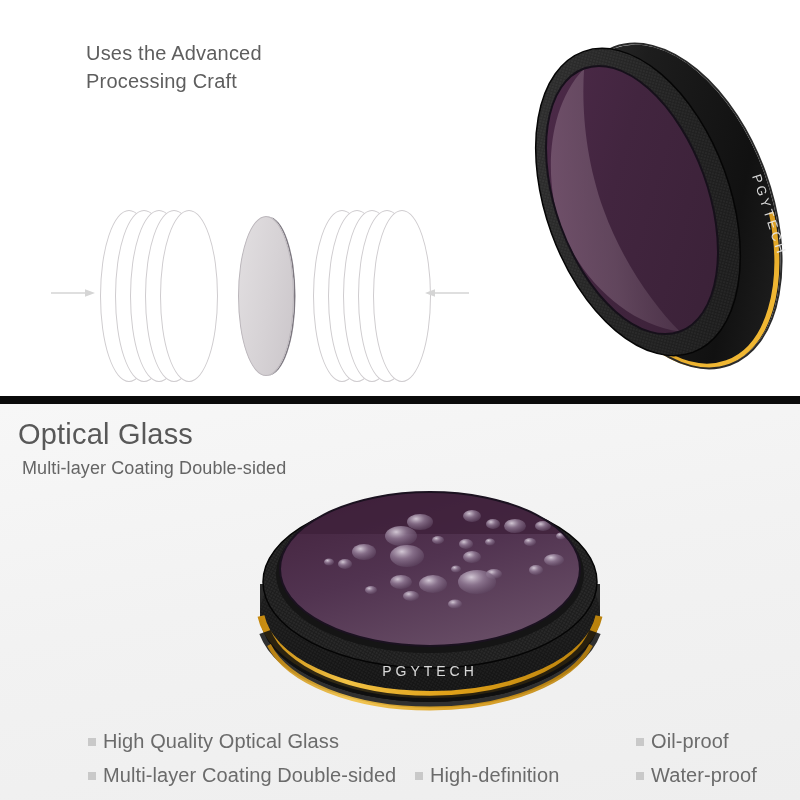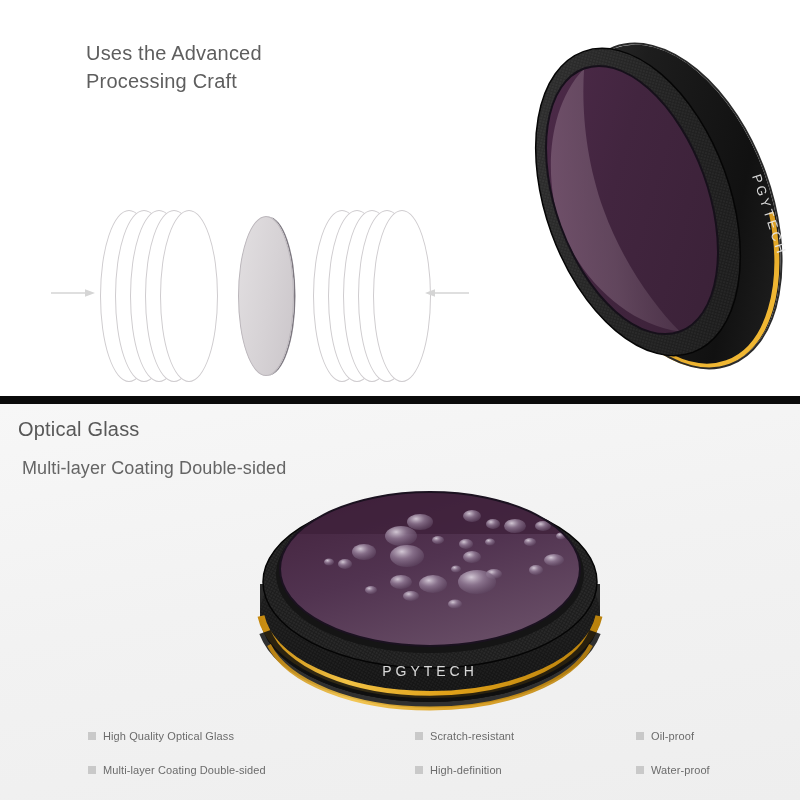--- a/index.html
+++ b/index.html
@@ -116,21 +116,21 @@
     top: 404px;
     width: 800px;
     height: 396px;
     background: linear-gradient(170deg, #f7f7f7 0%, #f2f2f2 45%, #eeeeee 100%);
     overflow: hidden;
   }
   .heading-bottom {
     position: absolute;
     left: 18px;
     top: 14px;
-    font-size: 20px;
+    font-size: 29px;
     font-weight: 300;
     color: #585858;
     letter-spacing: 0.2px;
   }
   .subheading-bottom {
     position: absolute;
     left: 22px;
     top: 54px;
     font-size: 18px;
     font-weight: 300;
@@ -160,21 +160,21 @@
     white-space: nowrap;
   }
   .feature .marker {
     width: 8px;
     height: 8px;
     background: #c9c9c9;
     margin-right: 7px;
     flex: none;
   }
   .feature .label {
-    font-size: 11px;
+    font-size: 20px;
     font-weight: 300;
     color: #6b6b6b;
     letter-spacing: 0.1px;
   }
   .f-r0 { top: 0px; }
   .f-r1 { top: 34px; }
   .f-c0 { left: 0px; }
   .f-c1 { left: 327px; }
   .f-c2 { left: 548px; }
 </style>
@@ -389,24 +389,20 @@
 
   <div class="features">
     <div class="feature f-r0 f-c0">
       <span class="marker"></span>
       <span class="label">High Quality Optical Glass</span>
     </div>
     <div class="feature f-r1 f-c0">
       <span class="marker"></span>
       <span class="label">Multi-layer Coating Double-sided</span>
     </div>
-    <div class="feature f-r0 f-c1">
-      <span class="marker"></span>
-      <span class="label">Scratch-resistant</span>
-    </div>
     <div class="feature f-r1 f-c1">
       <span class="marker"></span>
       <span class="label">High-definition</span>
     </div>
     <div class="feature f-r0 f-c2">
       <span class="marker"></span>
       <span class="label">Oil-proof</span>
     </div>
     <div class="feature f-r1 f-c2">
       <span class="marker"></span>

